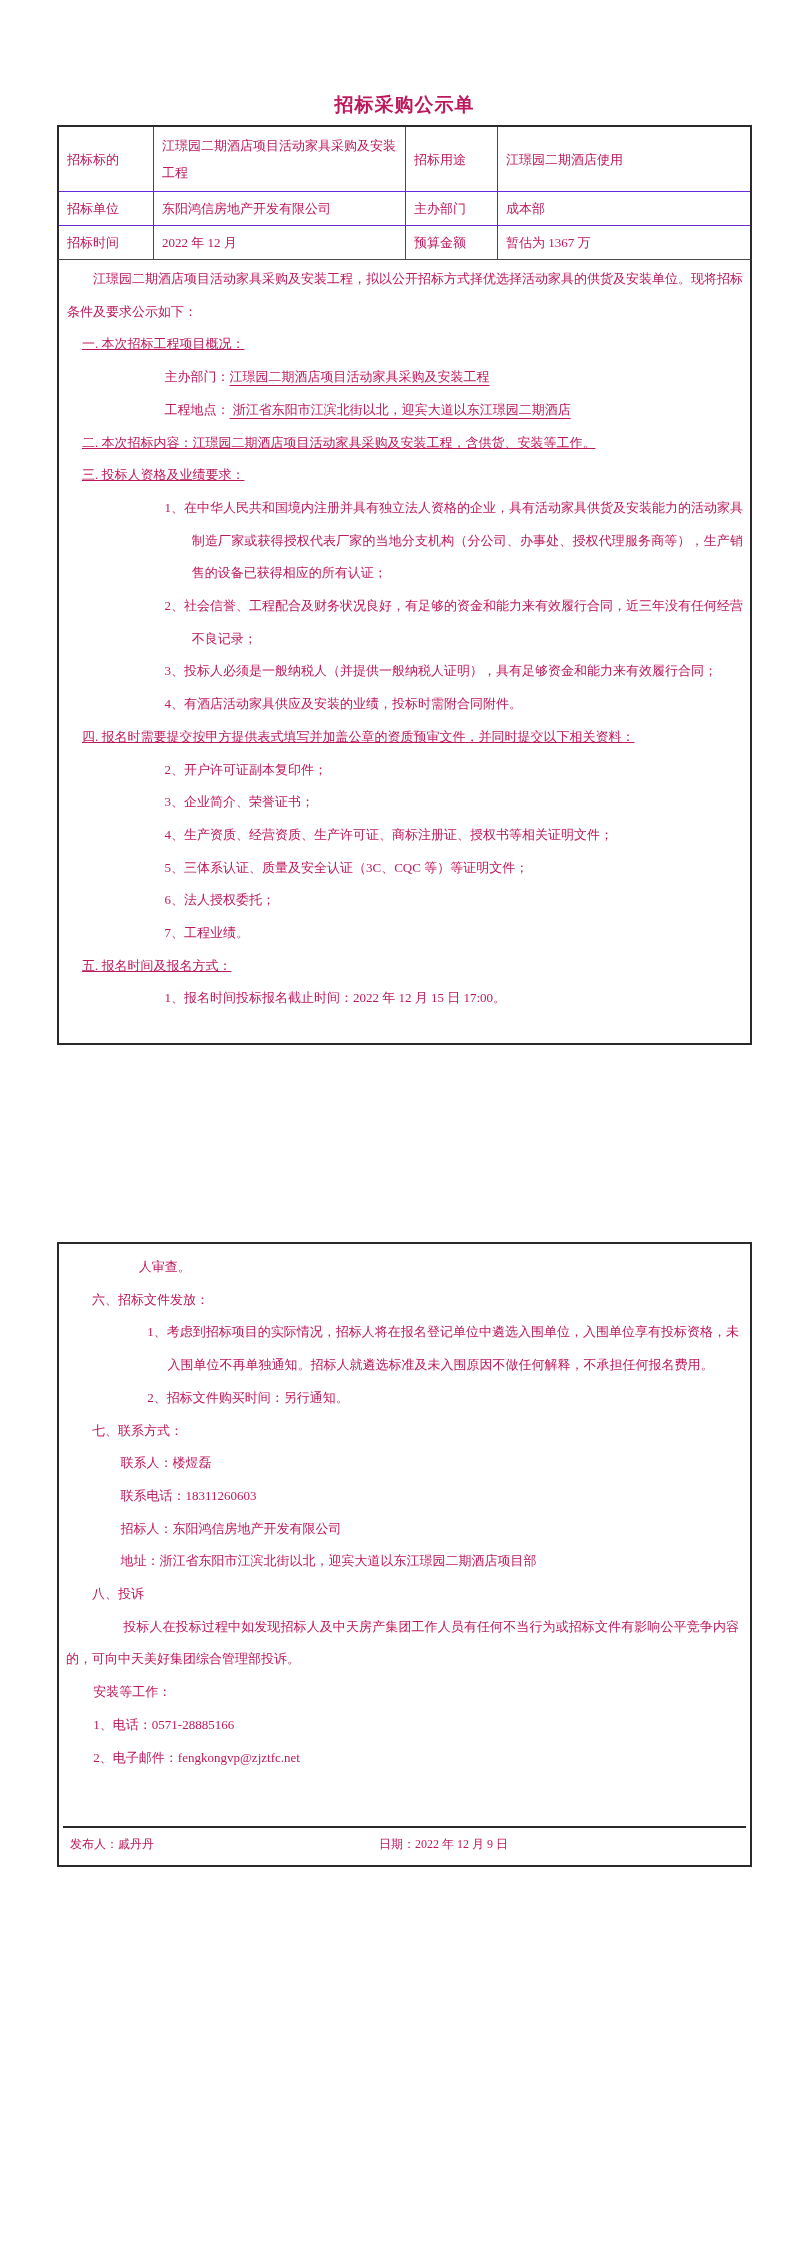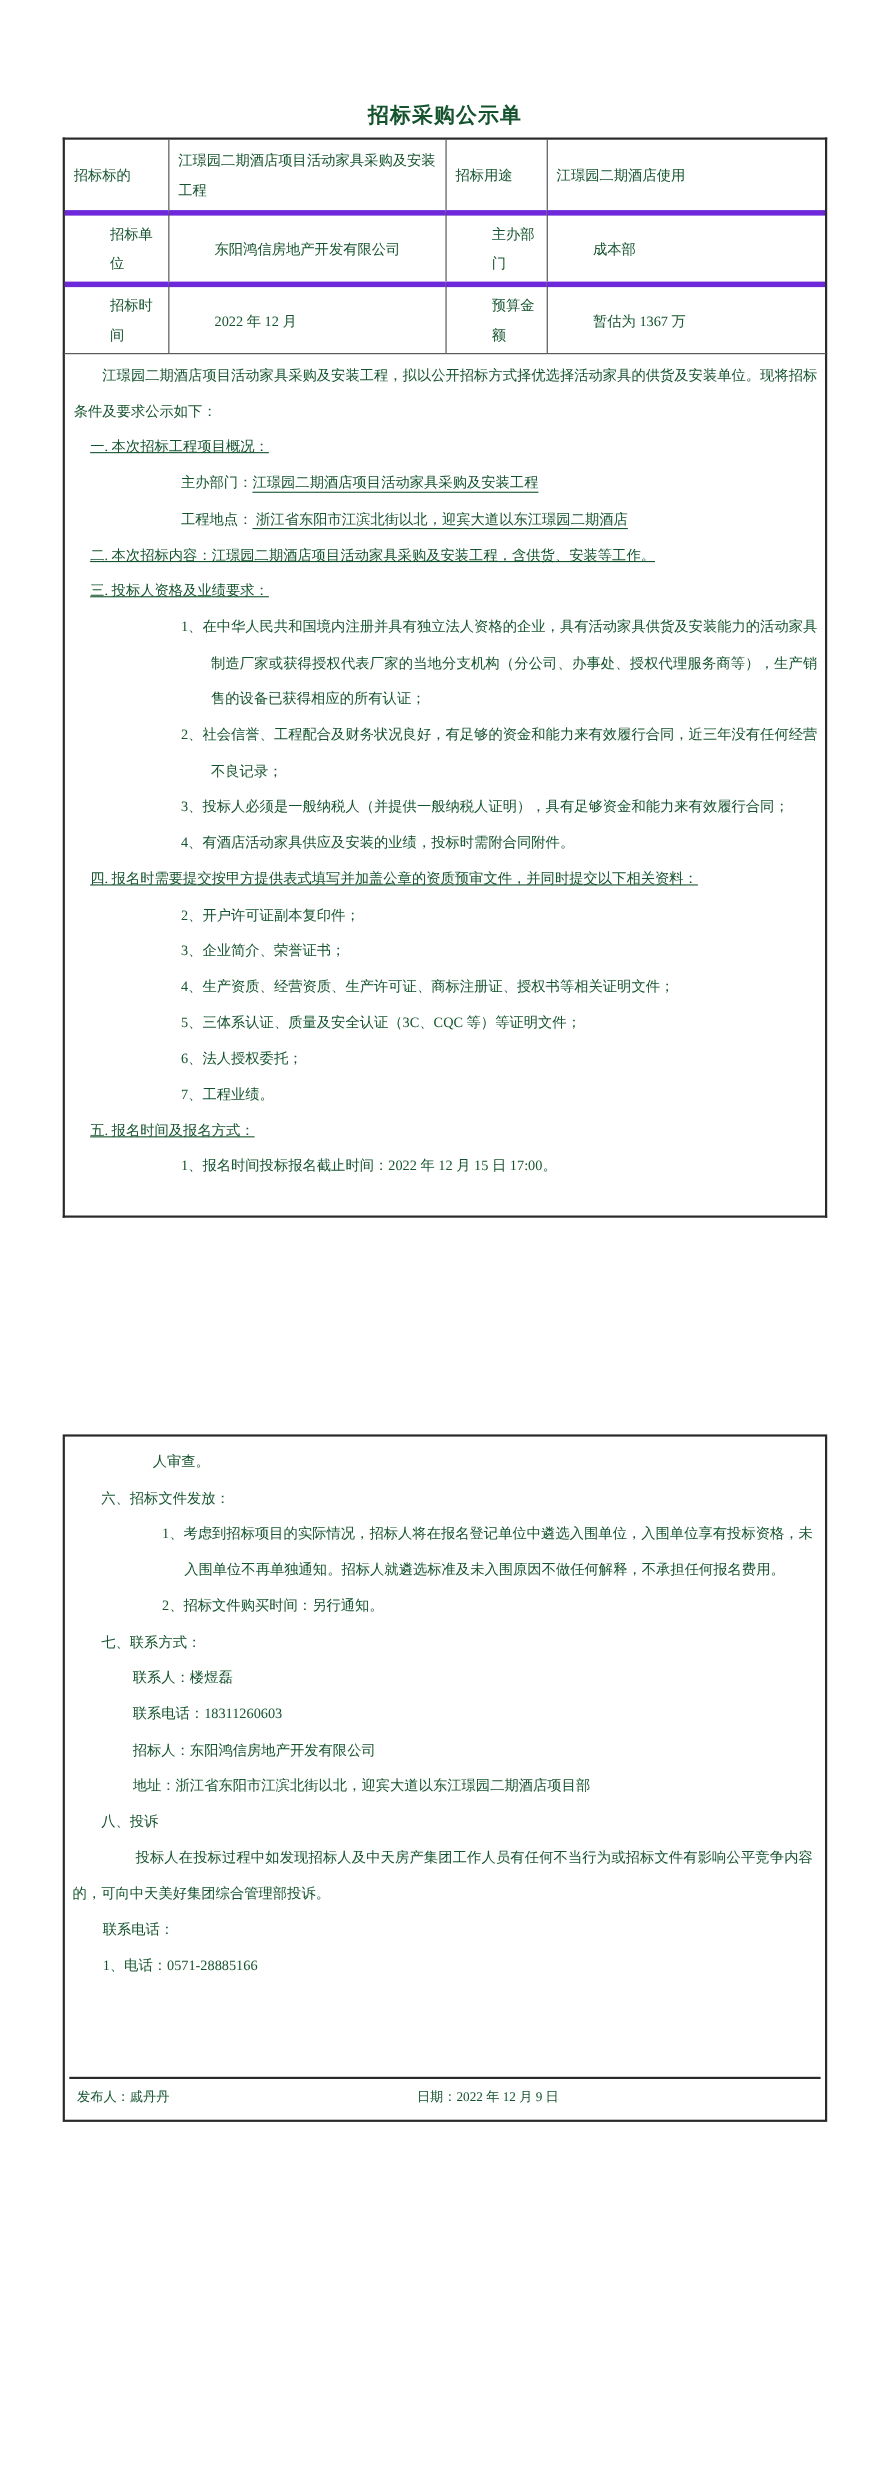--- a/index.html
+++ b/index.html
@@ -2,41 +2,41 @@
 <html><head>
 <meta charset="utf-8">
 <style>
   html,body { margin:0; padding:0; background:#ffffff; }
   .page {
     position:relative;
     width:800px; height:2261px;
     background:#ffffff;
     overflow:hidden;
     font-family:"Liberation Serif","DejaVu Serif",serif;
-    color:#14532d;
+    color:#be185d;
     -webkit-font-smoothing:antialiased;
   }
   .doc-title {
     margin:92px 0 7px 57px;
     width:695px;
     text-align:center;
     font-size:19px;
     font-weight:bold;
     letter-spacing:1px;
   }
   .sheet { margin-left:57px; width:695px; box-sizing:border-box; }
 
   
   .info-table {
     border:2px solid #2a2a2a;
     border-bottom:none;
     box-sizing:border-box;
   }
   .info-row { display:grid; grid-template-columns:94px 252px 92px auto; }
-  .info-row + .info-row .cell { border-top:5px solid #6d28d9;padding-left:41px; }
+  .info-row + .info-row .cell { border-top:1px solid #6d28d9; }
   .cell {
     box-sizing:border-box;
     padding:3px 8px;
     font-size:13px;
     line-height:27px;
     display:flex; align-items:center;
     border-left:1px solid #4a4a4a;
   }
   .cell:first-child { border-left:none; }
   .row-tall .cell { min-height:64px; }
@@ -143,22 +143,23 @@
           <p class="line ln-sec2"><span>六、招标文件发放：</span></p>
           <p class="line ln-item2"><span class="num">1、</span><span>考虑到招标项目的实际情况，招标人将在报名登记单位中遴选入围单位，入围单位享有投标资格，未入围单位不再单独通知。招标人就遴选标准及未入围原因不做任何解释，不承担任何报名费用。</span></p>
           <p class="line ln-item2"><span class="num">2、</span><span>招标文件购买时间：另行通知。</span></p>
           <p class="line ln-sec2"><span>七、联系方式：</span></p>
           <p class="line ln-sub"><span>联系人：楼煜磊</span></p>
           <p class="line ln-sub"><span>联系电话：18311260603</span></p>
           <p class="line ln-sub"><span>招标人：东阳鸿信房地产开发有限公司</span></p>
           <p class="line ln-sub"><span>地址：浙江省东阳市江滨北街以北，迎宾大道以东江璟园二期酒店项目部</span></p>
           <p class="line ln-sec2"><span>八、投诉</span></p>
           <p class="line ln-para8"><span>投标人在投标过程中如发现招标人及中天房产集团工作人员有任何不当行为或招标文件有影响公平竞争内容的，可向中天美好集团综合管理部投诉。</span></p>
-          <p class="line ln-sub2"><span>联系电话：</span></p>
+          <p class="line ln-sub2"><span>安装等工作：</span></p>
           <p class="line ln-sub2"><span>1、电话：0571-28885166</span></p>
+          <p class="line ln-sub2"><span>2、电子邮件：fengkongvp@zjztfc.net</span></p>
         </div>
       <div class="footer-row">
         <span class="footer-pub">发布人：戚丹丹</span>
         <span class="footer-date">日期：2022 年 12 月 9 日</span>
       </div>
     </div>
 
   </div>
 </div>
 

